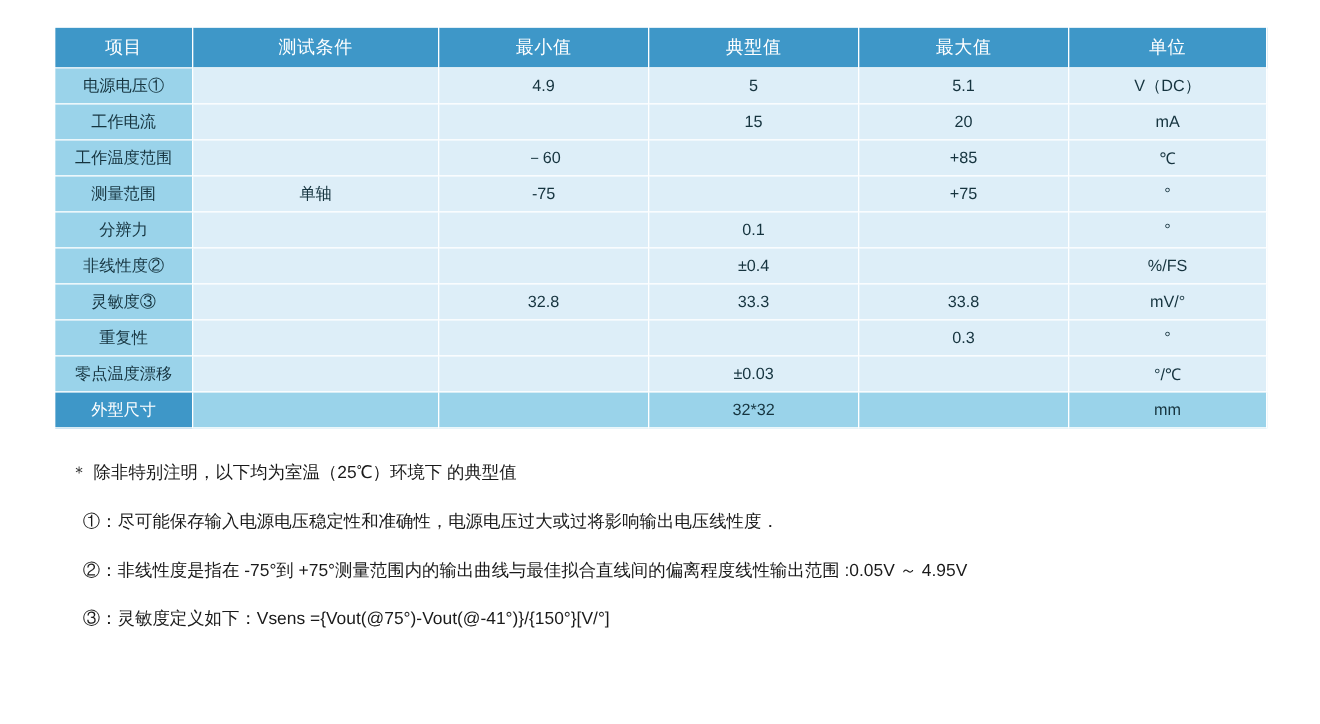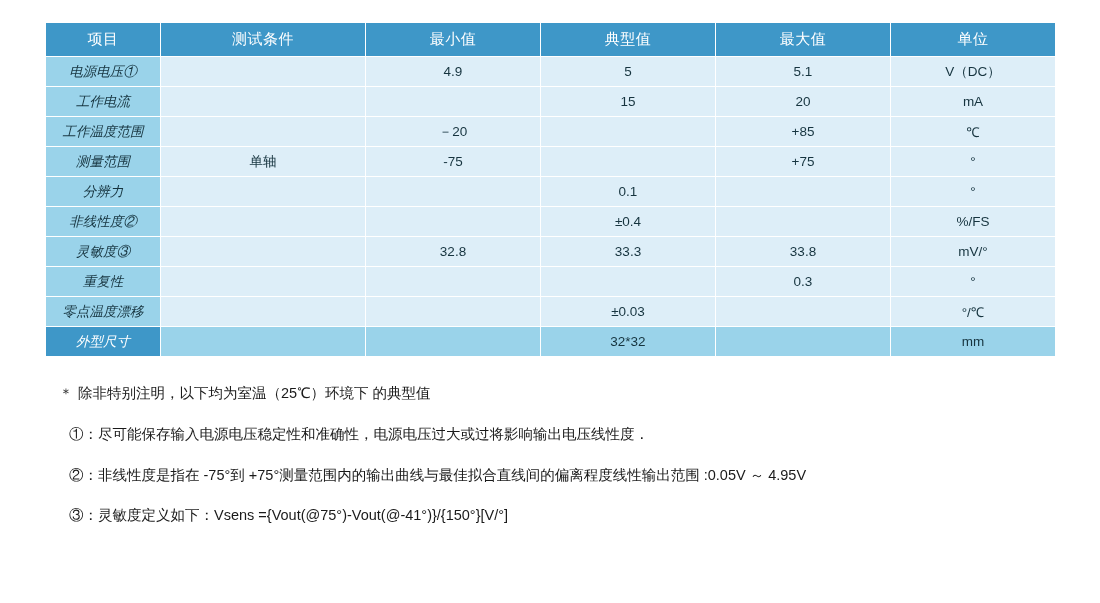--- a/index.html
+++ b/index.html
@@ -39,21 +39,20 @@
   table.spec thead th {
     background: #3e97c8;
     color: #ffffff;
     font-size: 15px;
     height: 34px;
     letter-spacing: 0.5px;
   }
   td.label-cell {
     background: #9ad3ea;
     color: #16343f;
-    font-style: italic;
   }
   td.val-cell {
     background: #ddeef8;
     color: #16343f;
     margin-top: 36px;
   }
   tr.last-row td.label-cell {
     background: #3e97c8;
     color: #ffffff;
   }
@@ -121,21 +120,21 @@
         <td class="label-cell">工作电流</td>
         <td class="val-cell"></td>
         <td class="val-cell"></td>
         <td class="val-cell">15</td>
         <td class="val-cell">20</td>
         <td class="val-cell">mA</td>
       </tr>
       <tr>
         <td class="label-cell">工作温度范围</td>
         <td class="val-cell"></td>
-        <td class="val-cell">－20</td>
+        <td class="val-cell">－60</td>
         <td class="val-cell"></td>
         <td class="val-cell">+85</td>
         <td class="val-cell">℃</td>
       </tr>
       <tr>
         <td class="label-cell">测量范围</td>
         <td class="val-cell">单轴</td>
         <td class="val-cell">-75</td>
         <td class="val-cell"></td>
         <td class="val-cell">+75</td>

